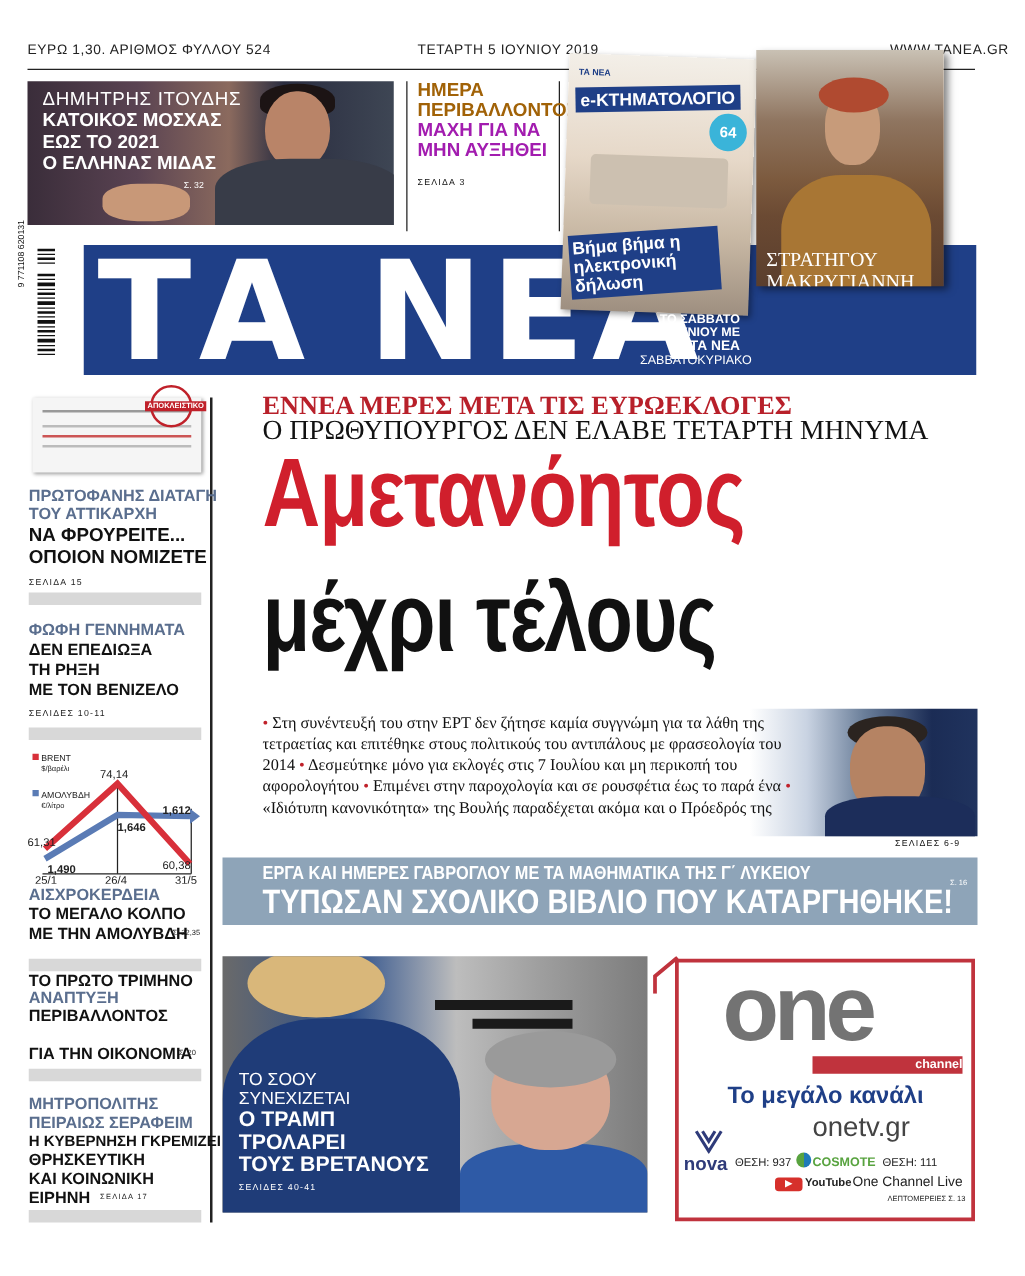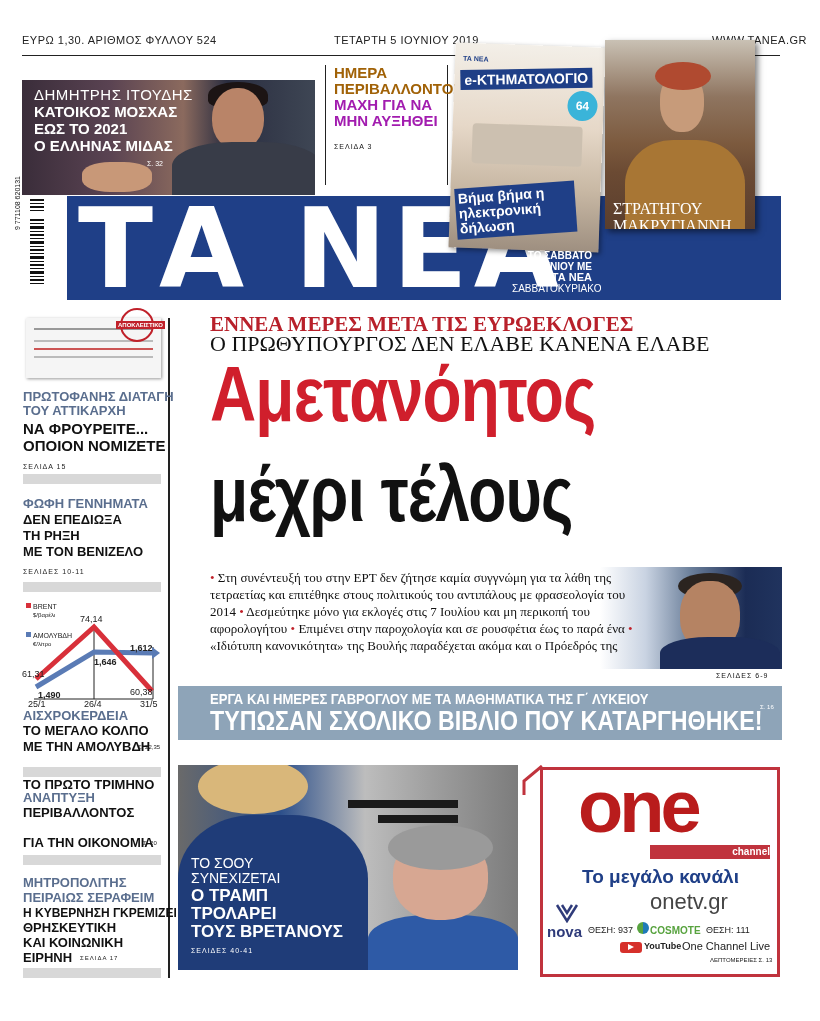--- a/index.html
+++ b/index.html
@@ -3,21 +3,21 @@
 <meta charset="utf-8">
 <style>
   *{box-sizing:border-box;margin:0;padding:0}
   body{width:820px;height:1021px;background:#fff;position:relative;overflow:hidden;font-family:"Liberation Sans",sans-serif;color:#111}
   .abs{position:absolute}
   .cond{font-family:"Liberation Sans",sans-serif;font-weight:bold;transform-origin:left top;display:inline-block;white-space:nowrap}
   
   .topline{left:22px;top:34px;font-size:11px;letter-spacing:0.5px;color:#222}
   .rule{left:22px;top:55px;width:758px;height:1px;background:#222}
   
-  .photo1{left:22px;top:80px;width:293px;height:115px;background:linear-gradient(90deg,#3a2d3a 0%,#5a4352 30%,#8b6a5e 55%,#2a2d40 70%,#3e4654 100%);overflow:hidden}
+  .photo1{left:22px;top:65px;width:293px;height:115px;background:linear-gradient(90deg,#3a2d3a 0%,#5a4352 30%,#8b6a5e 55%,#2a2d40 70%,#3e4654 100%);overflow:hidden}
   .photo1 .face{position:absolute;left:190px;top:8px;width:52px;height:62px;border-radius:48%;background:#b98468}
   .photo1 .hair{position:absolute;left:186px;top:2px;width:60px;height:26px;border-radius:50% 50% 30% 30%;background:#1c1414}
   .photo1 .suit{position:absolute;left:150px;top:62px;width:150px;height:60px;background:#383c48;border-radius:40% 40% 0 0}
   .photo1 .hand{position:absolute;left:60px;top:82px;width:70px;height:30px;background:#c89878;border-radius:40%}
   .p1t{position:absolute;left:12px;color:#fff}
   
   .envbox{left:325px;top:65px;width:123px;height:120px;border-left:1.5px solid #222;border-right:1.5px solid #222;padding-left:8px}
   .env-h{color:#a16207;font-weight:bold;font-size:15px;line-height:16px}
   .env-b{color:#a21caf;font-weight:bold;font-size:15px;line-height:16px}
   
@@ -68,21 +68,21 @@
   .trump .hairT{position:absolute;left:20px;top:-6px;width:110px;height:55px;border-radius:50%;background:#d9b77a}
   .trump .coat{position:absolute;left:0;top:50px;width:190px;height:160px;background:#1f3c78;border-radius:40% 40% 0 0}
   .trump .may{position:absolute;left:215px;top:70px;width:95px;height:85px;border-radius:45%;background:#d7a792}
   .trump .mayhair{position:absolute;left:210px;top:60px;width:105px;height:45px;border-radius:50%;background:#9a9a9a}
   .trump .mayc{position:absolute;left:190px;top:150px;width:150px;height:60px;background:#2e5aa6;border-radius:40% 40% 0 0}
   .trump .mic{position:absolute;left:170px;top:35px;width:110px;height:8px;background:#1a1a1a}
   .tt{position:absolute;left:13px;color:#fff}
   
   .onead{left:540px;top:767px;width:240px;height:210px;border:3px solid #c0333d}
   .roof{left:522px;top:765px;width:22px;height:30px}
-  .onelogo{left:578px;top:767px;color:#b91c1c;font-weight:bold;font-size:74px;line-height:80px;letter-spacing:-4px}
+  .onelogo{left:578px;top:767px;color:#737373;font-weight:bold;font-size:74px;line-height:80px;letter-spacing:-4px}
   .chan{left:650px;top:845px;width:120px;height:14px;background:#c0333d;color:#fff;font-weight:bold;font-size:10px;text-align:right;line-height:14px}
   .mikro{left:582px;top:866px;color:#1f3f87;font-weight:bold;font-size:19px}
   .onetv{left:650px;top:889px;color:#444;font-size:22px;font-weight:normal}
   .nova{left:547px;top:923px;color:#2f3b7a;font-weight:bold;font-size:15px}
   .novat{left:588px;top:925px;color:#222;font-size:9px}
   .cosm{left:650px;top:925px;color:#58a33f;font-weight:bold;font-size:10px}
   .cosmt{left:706px;top:925px;color:#222;font-size:9px}
   .yt{left:620px;top:942px;width:22px;height:11px;background:#d6302b;border-radius:3px}
   .ytt{left:644px;top:941px;color:#222;font-size:9px;font-weight:bold}
   .ocl{left:682px;top:940px;color:#222;font-size:11px}
@@ -238,21 +238,21 @@
 <div class="abs lh" style="top:876px">ΜΗΤΡΟΠΟΛΙΤΗΣ</div>
 <div class="abs lh" style="top:891px">ΠΕΙΡΑΙΩΣ ΣΕΡΑΦΕΙΜ</div>
 <div class="abs lb" style="top:906px;font-size:12px">Η ΚΥΒΕΡΝΗΣΗ ΓΚΡΕΜΙΖΕΙ</div>
 <div class="abs lb" style="top:921px">ΘΡΗΣΚΕΥΤΙΚΗ</div>
 <div class="abs lb" style="top:936px">ΚΑΙ ΚΟΙΝΩΝΙΚΗ</div>
 <div class="abs lb" style="top:951px">ΕΙΡΗΝΗ</div>
 <div class="abs pg" style="top:955px;left:80px;font-size:6px">ΣΕΛΙΔΑ 17</div>
 <div class="abs greybar" style="top:968px"></div>
 
 <div class="abs kicker">ΕΝΝΕΑ ΜΕΡΕΣ ΜΕΤΑ ΤΙΣ ΕΥΡΩΕΚΛΟΓΕΣ</div>
-<div class="abs subk">Ο ΠΡΩΘΥΠΟΥΡΓΟΣ ΔΕΝ ΕΛΑΒΕ ΚΑΝΕΝΑ ΕΛΑΒΕ</div>
+<div class="abs subk">Ο ΠΡΩΘΥΠΟΥΡΓΟΣ ΔΕΝ ΕΛΑΒΕ ΤΕΤΑΡΤΗ ΜΗΝΥΜΑ</div>
 <div class="abs big1 cond" style="transform:scaleX(0.82)">Αμετανόητος</div>
 <div class="abs big2 cond" style="transform:scaleX(0.80)">μέχρι τέλους</div>
 
 <div class="abs tsipras">
   <div class="hair"></div>
   <div class="face"></div>
   <div style="position:absolute;left:60px;top:70px;width:120px;height:40px;background:#1c2d5a;border-radius:40% 40% 0 0"></div>
 </div>
 
 <div class="abs lede">

